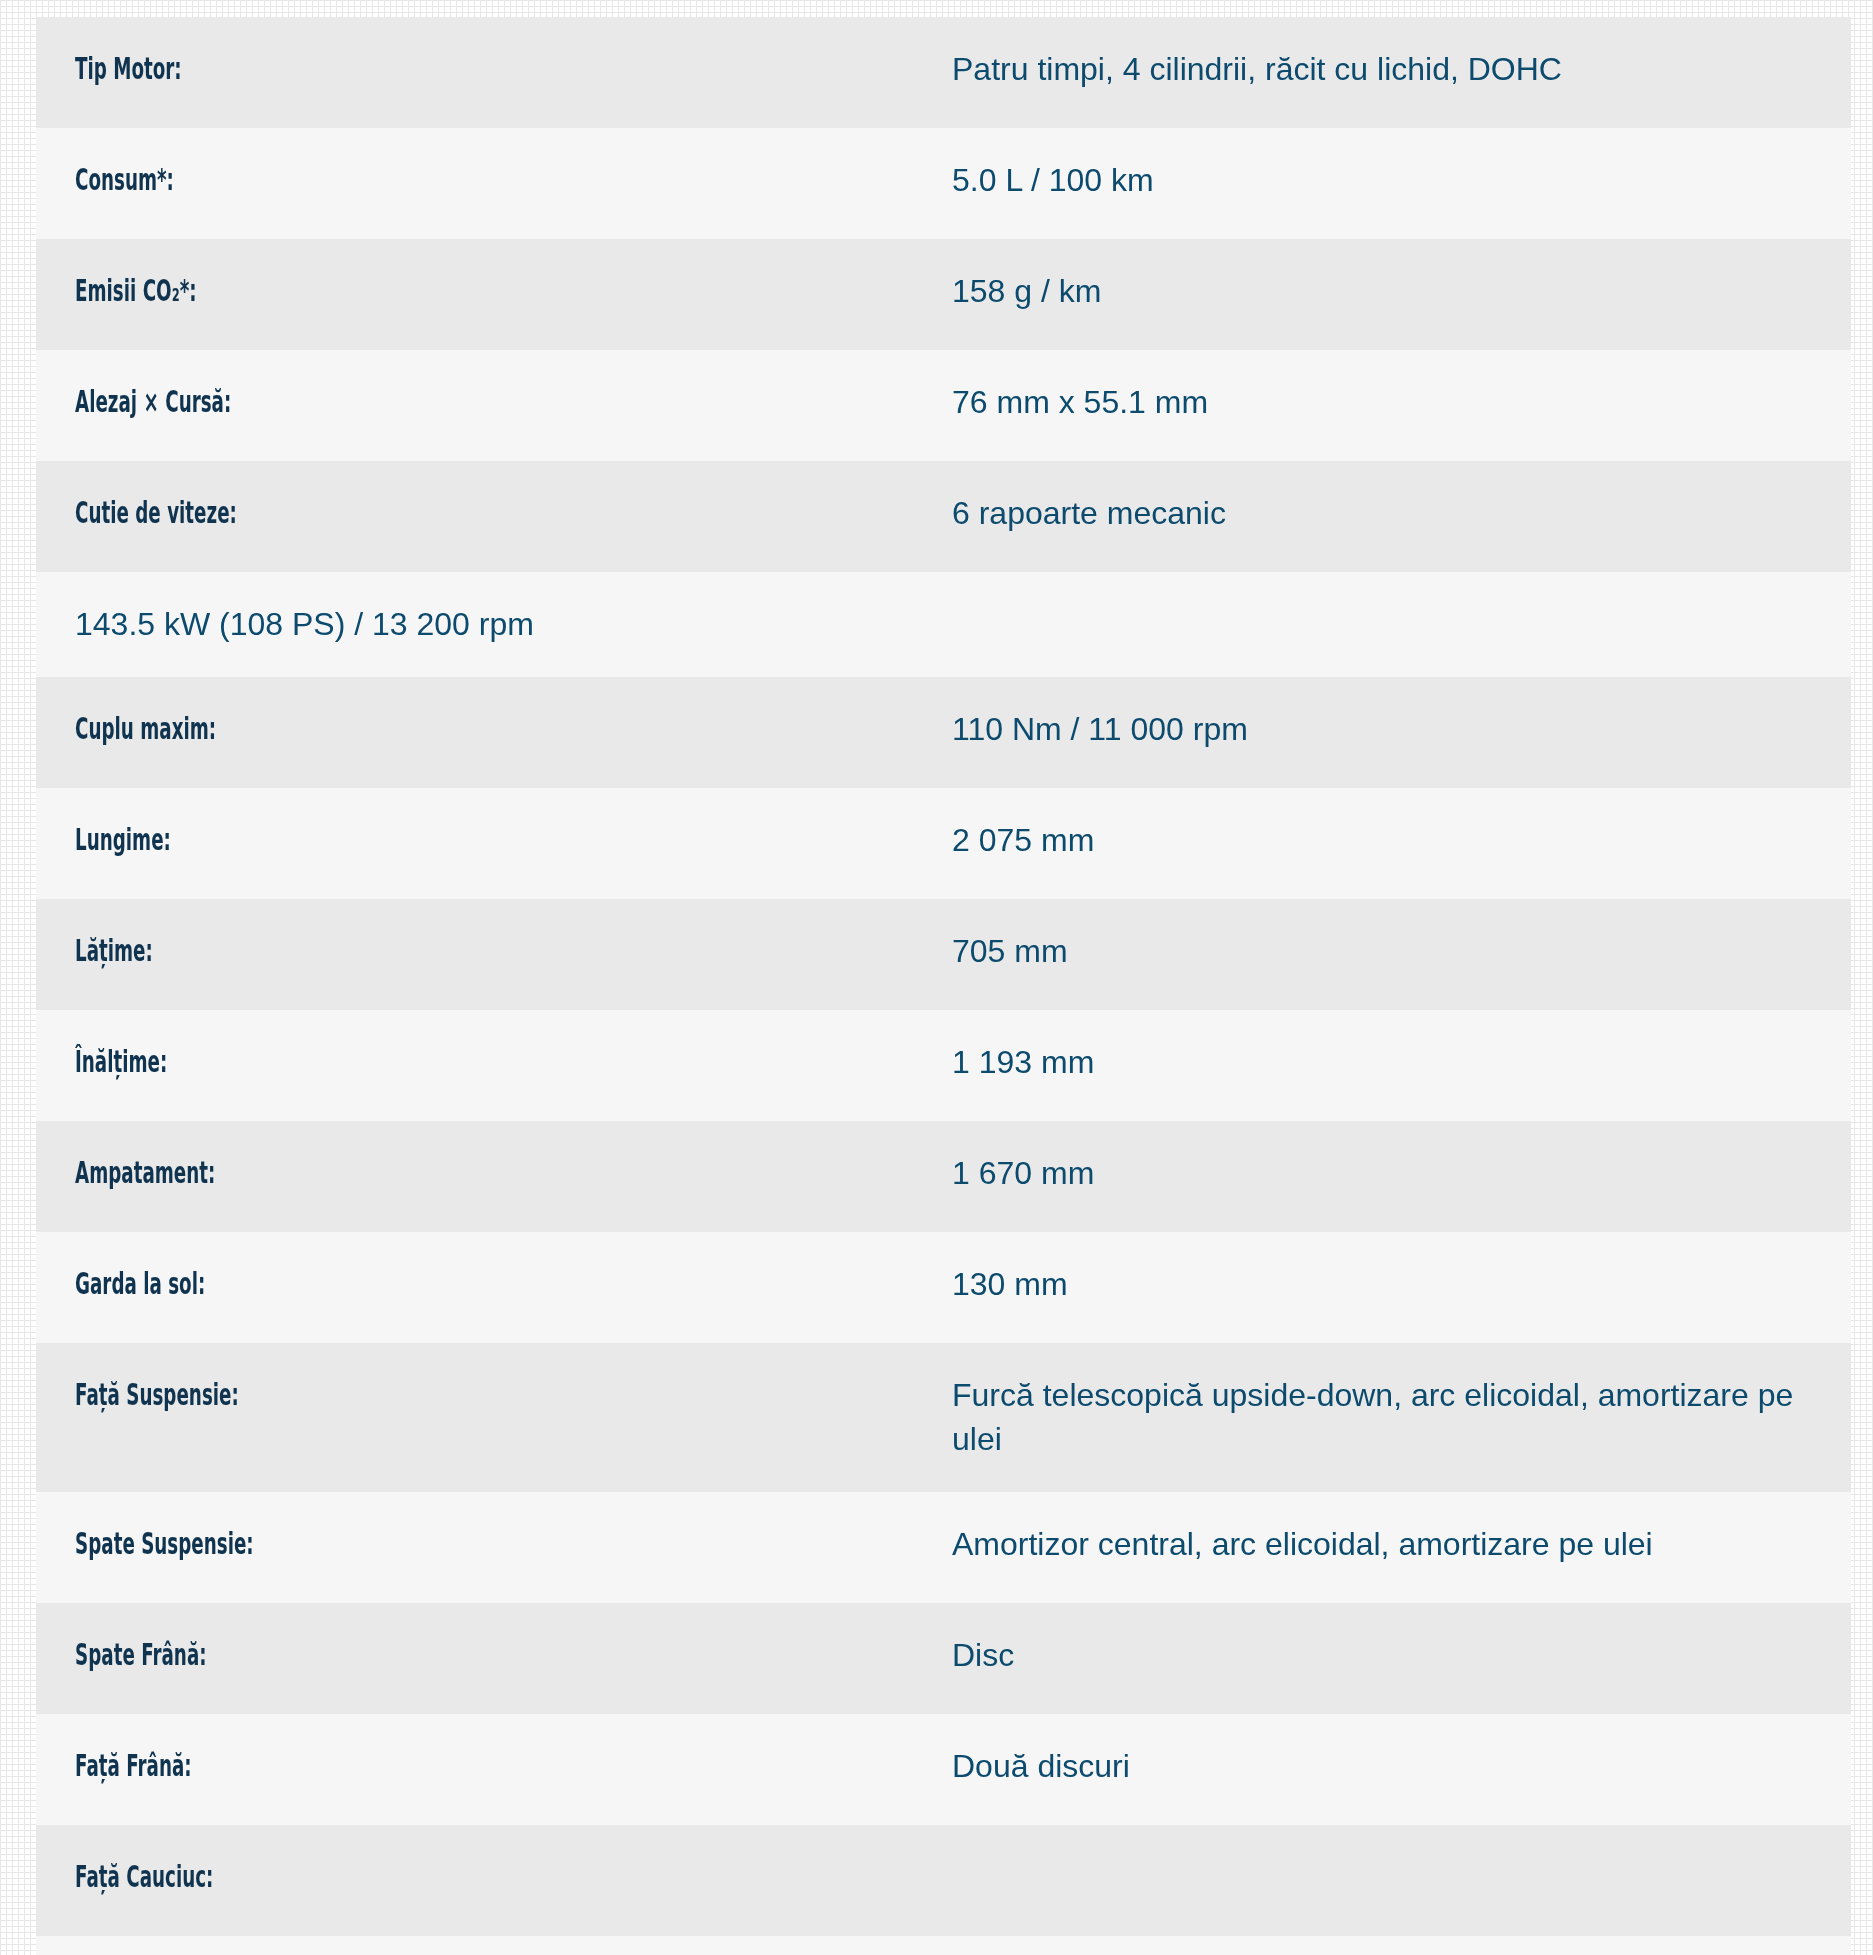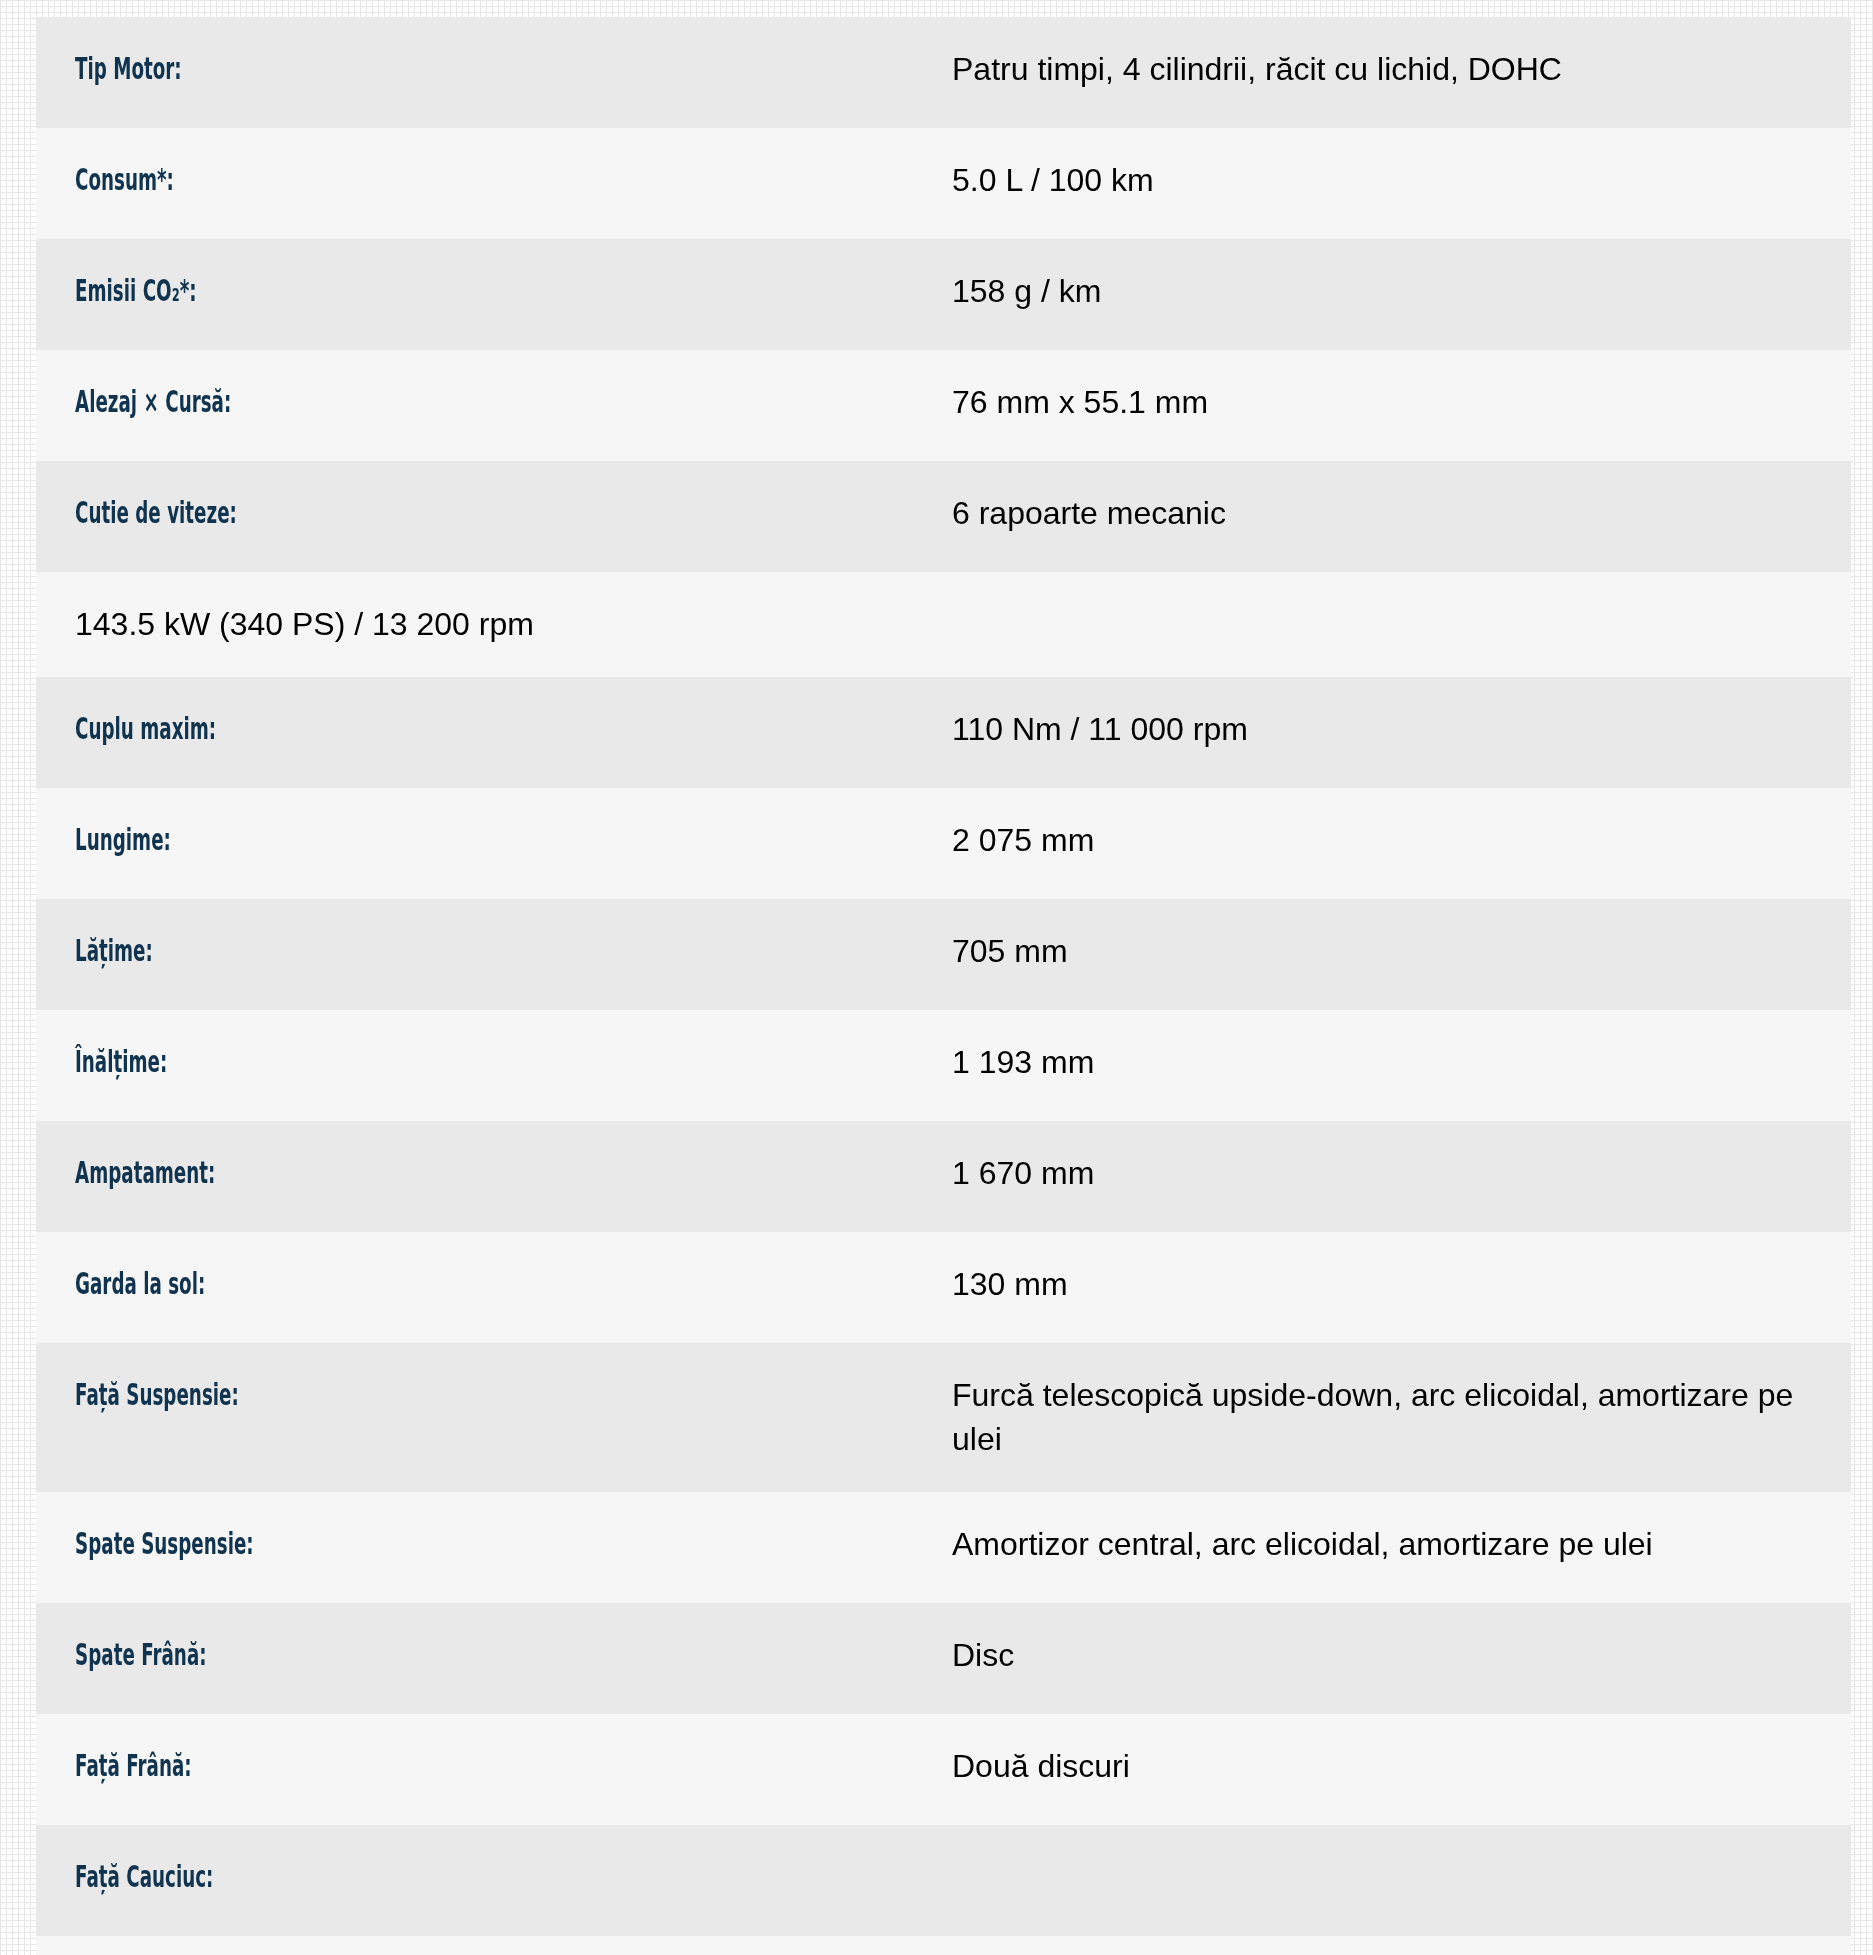--- a/index.html
+++ b/index.html
@@ -51,21 +51,21 @@
     font-weight: 700;
     font-size: 30px;
     color: #103450;
   }
   .spec-value-cell {
     flex: 1 1 auto;
     line-height: 44px;
     font-family: "Liberation Sans", sans-serif;
     font-weight: 400;
     font-size: 32px;
-    color: #000000;
+    color: #0c4a6e;
   }
 </style>
 </head>
 <body>
 
 <div class="spec-table">
 
   <div class="spec-row">
     <div class="spec-label-cell"><span class="label-text">Tip Motor:</span></div>
     <div class="spec-value-cell">Patru timpi, 4 cilindrii, răcit cu lichid, DOHC</div>
@@ -85,21 +85,21 @@
     <div class="spec-label-cell"><span class="label-text">Alezaj × Cursă:</span></div>
     <div class="spec-value-cell">76 mm x 55.1 mm</div>
   </div>
 
   <div class="spec-row">
     <div class="spec-label-cell"><span class="label-text">Cutie de viteze:</span></div>
     <div class="spec-value-cell">6 rapoarte mecanic</div>
   </div>
 
   <div class="spec-row">
-    <div class="spec-value-cell">143.5 kW (340 PS) / 13 200 rpm</div>
+    <div class="spec-value-cell">143.5 kW (108 PS) / 13 200 rpm</div>
   </div>
 
   <div class="spec-row">
     <div class="spec-label-cell"><span class="label-text">Cuplu maxim:</span></div>
     <div class="spec-value-cell">110 Nm / 11 000 rpm</div>
   </div>
 
   <div class="spec-row">
     <div class="spec-label-cell"><span class="label-text">Lungime:</span></div>
     <div class="spec-value-cell">2 075 mm</div>

